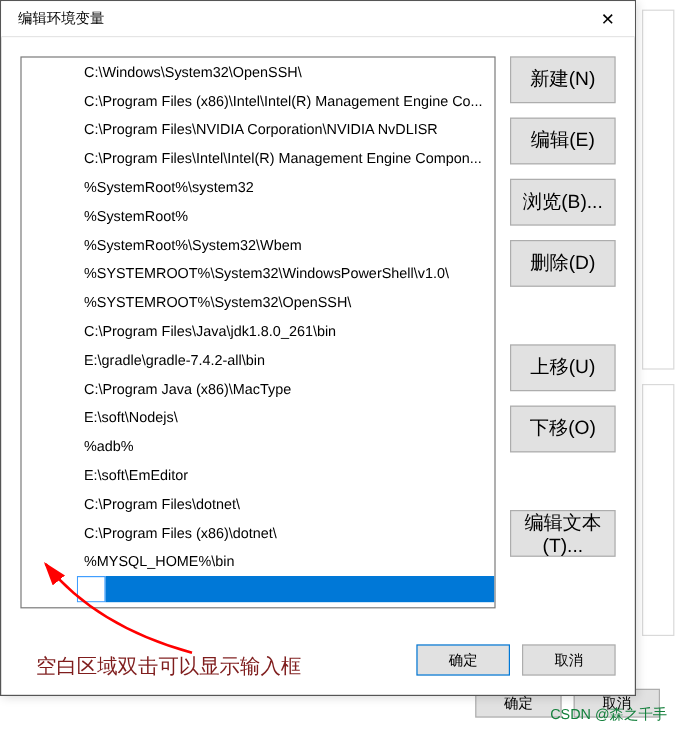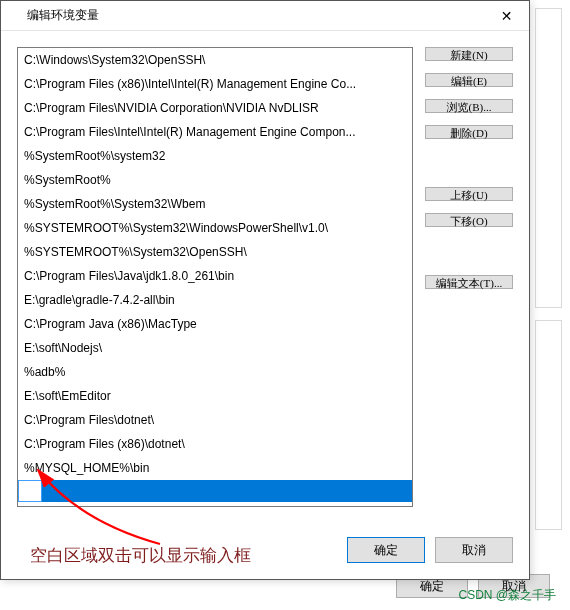--- a/index.html
+++ b/index.html
@@ -49,21 +49,21 @@
   border: 1px solid #555;
   display: flex;
   flex-direction: column;
   box-shadow: 2px 2px 8px rgba(0,0,0,0.15);
 }
 .titlebar {
   height: 30px;
   display: flex;
   align-items: center;
   justify-content: space-between;
-  padding: 0 0 0 26px;
+  padding: 0 0 0 14px;
   background: #fff;
   border-bottom: 1px solid #e5e5e5;
 }
 .titlebar .title { font-size: 12px; color: #000; }
 .titlebar .close {
   width: 45px;
   height: 30px;
   display: flex;
   align-items: center;
   justify-content: center;
@@ -76,20 +76,21 @@
   padding: 16px;
   gap: 12px;
 }
 .listbox {
   flex: 1;
   border: 1px solid #7a7a7a;
   background: #fff;
   overflow-y: scroll;
   height: 460px;
   position: relative;
+  padding-left: 46px;
 }
 .listbox::-webkit-scrollbar { width: 16px; }
 .listbox::-webkit-scrollbar-track { background: #f0f0f0; }
 .listbox::-webkit-scrollbar-thumb { background: #c1c1c1; }
 .list-item {
   padding: 4px 6px;
   font-size: 12px;
   line-height: 16px;
   color: #000;
   white-space: nowrap;
@@ -115,27 +116,26 @@
   flex: 1;
   background: #0078d7;
   height: 100%;
 }
 .side-buttons {
   width: 88px;
   display: flex;
   flex-direction: column;
 }
 .side-buttons button {
-  height: 14px;
-  font-size: 11px;
+  height: 39px;
+  font-size: 16px;
   background: #e1e1e1;
   border: 1px solid #adadad;
   cursor: pointer;
   margin-bottom: 0;
-  font-family: Liberation Serif, serif;
 }
 .side-buttons .gap-sm { height: 12px; }
 .side-buttons .gap-lg { height: 48px; }
 .footer {
   padding: 0 16px 16px;
   display: flex;
   justify-content: flex-end;
   gap: 10px;
 }
 .footer button {

